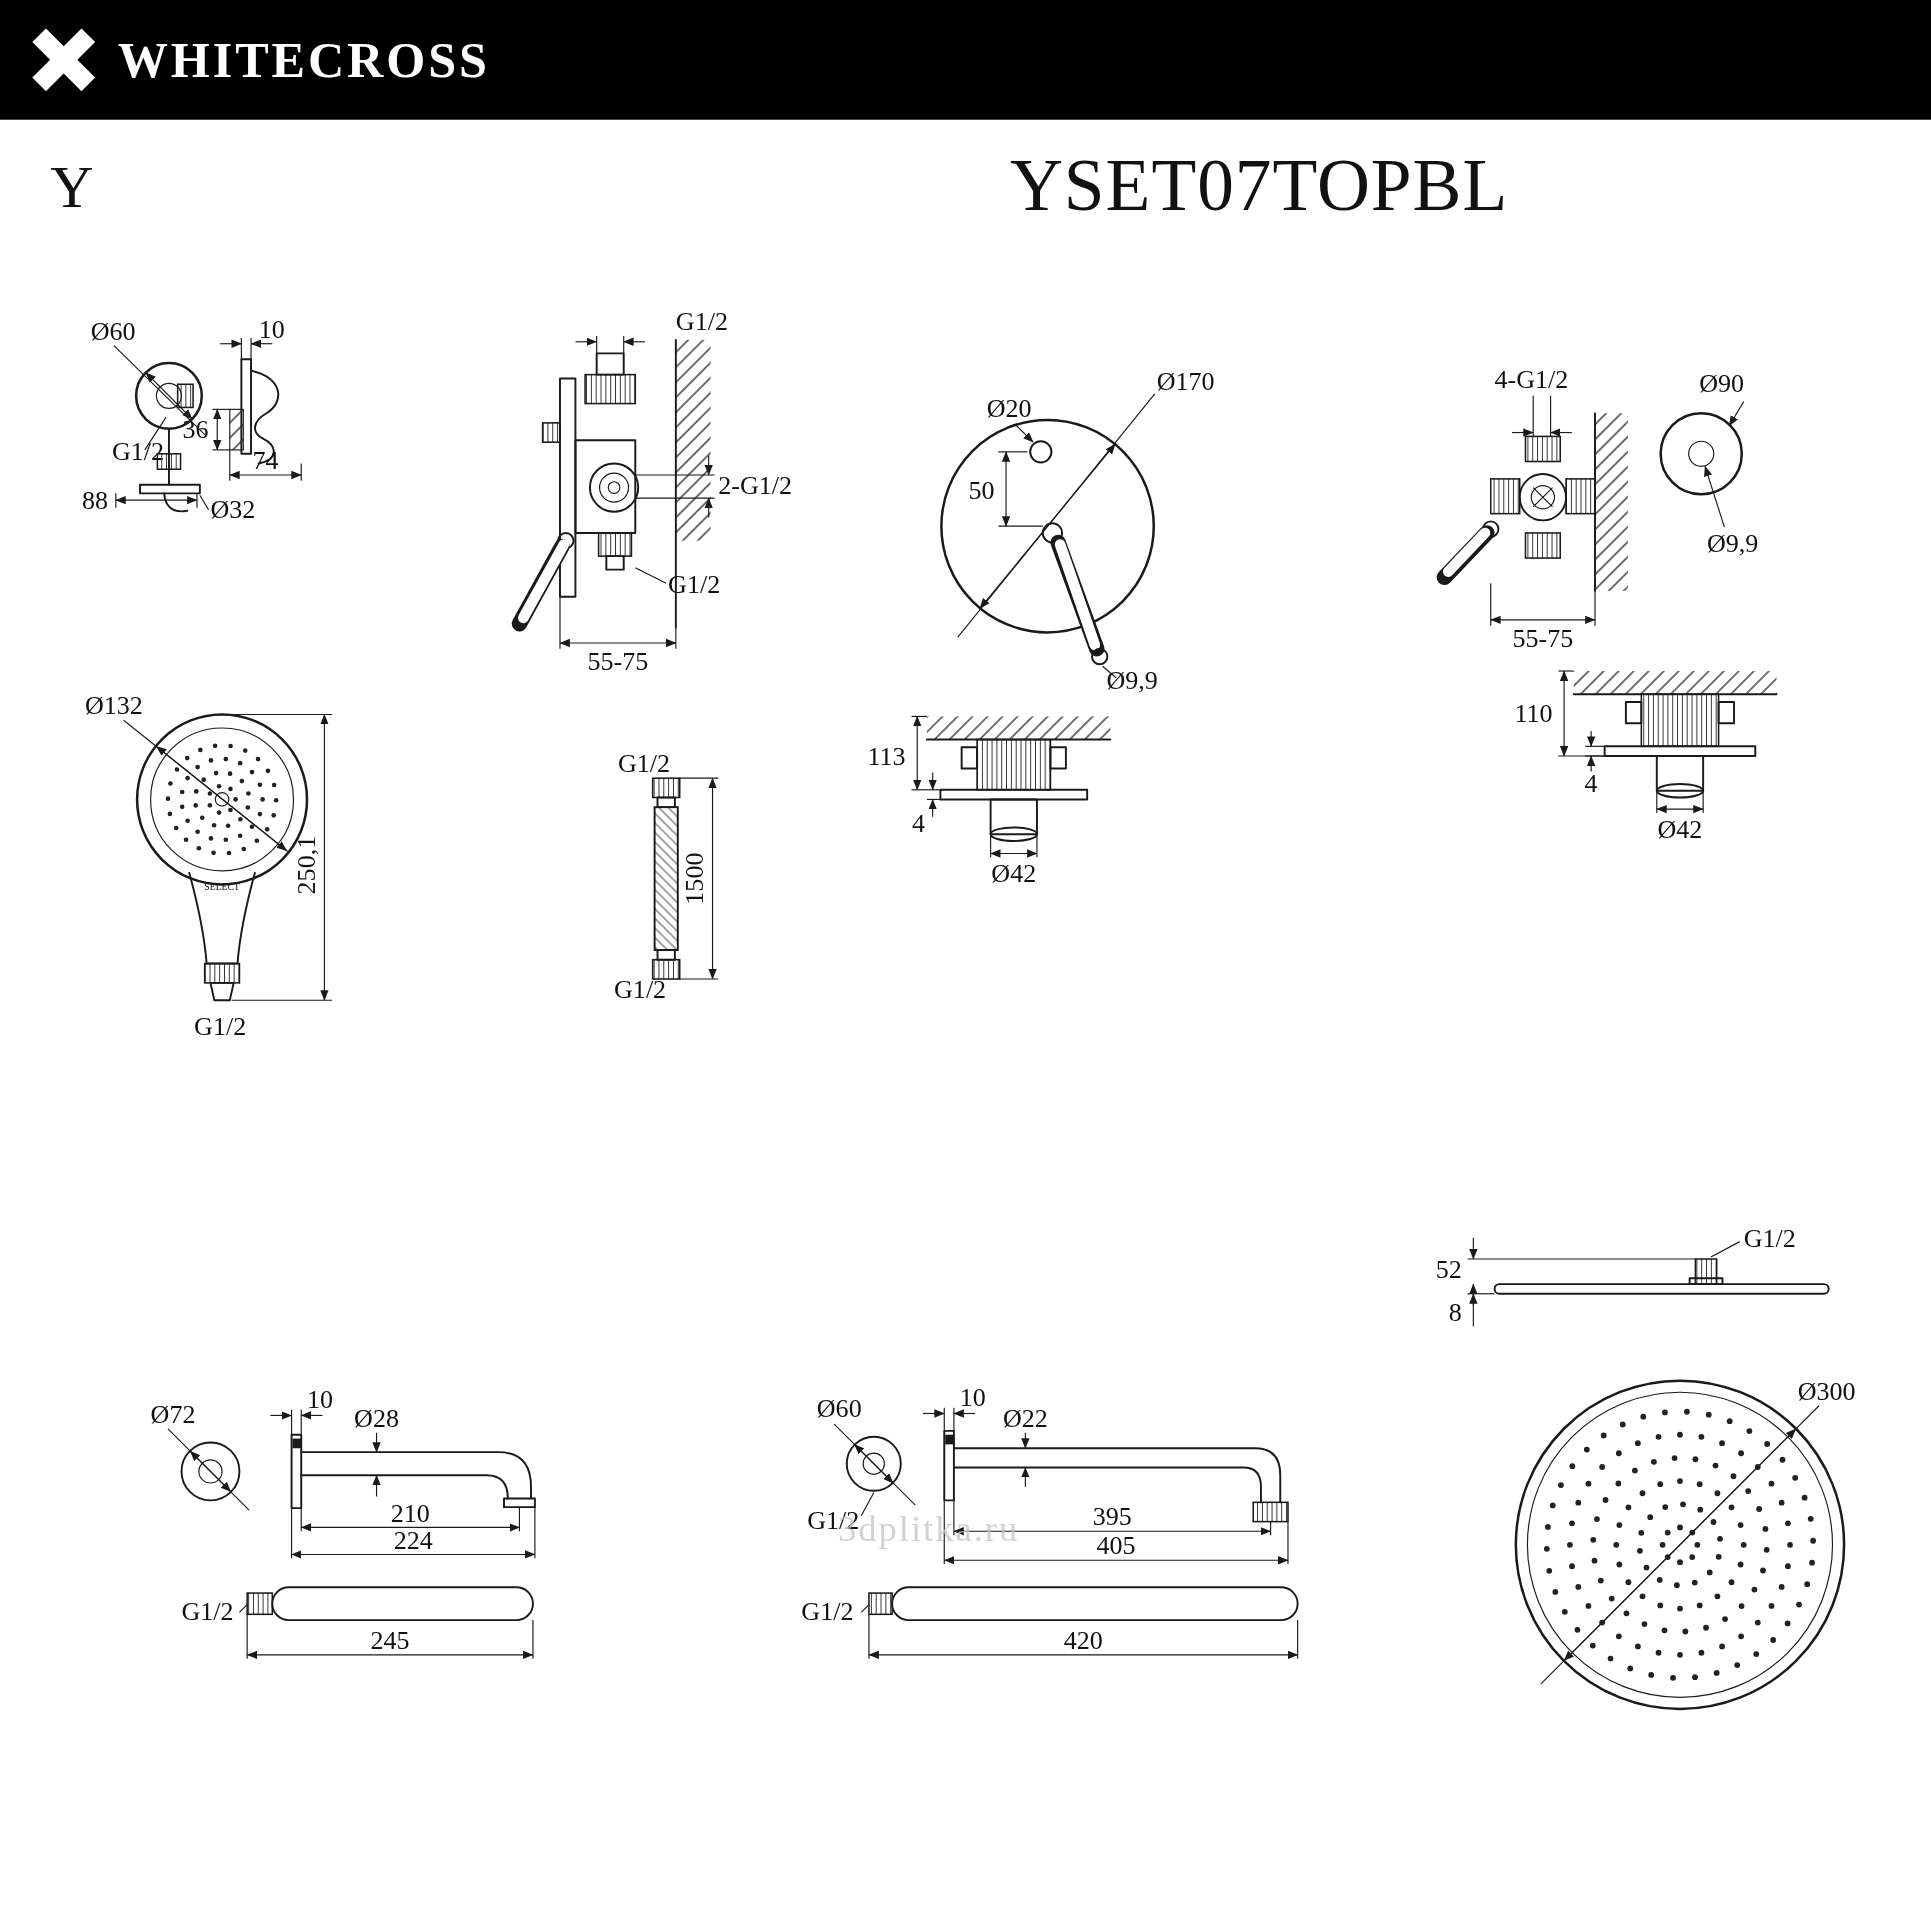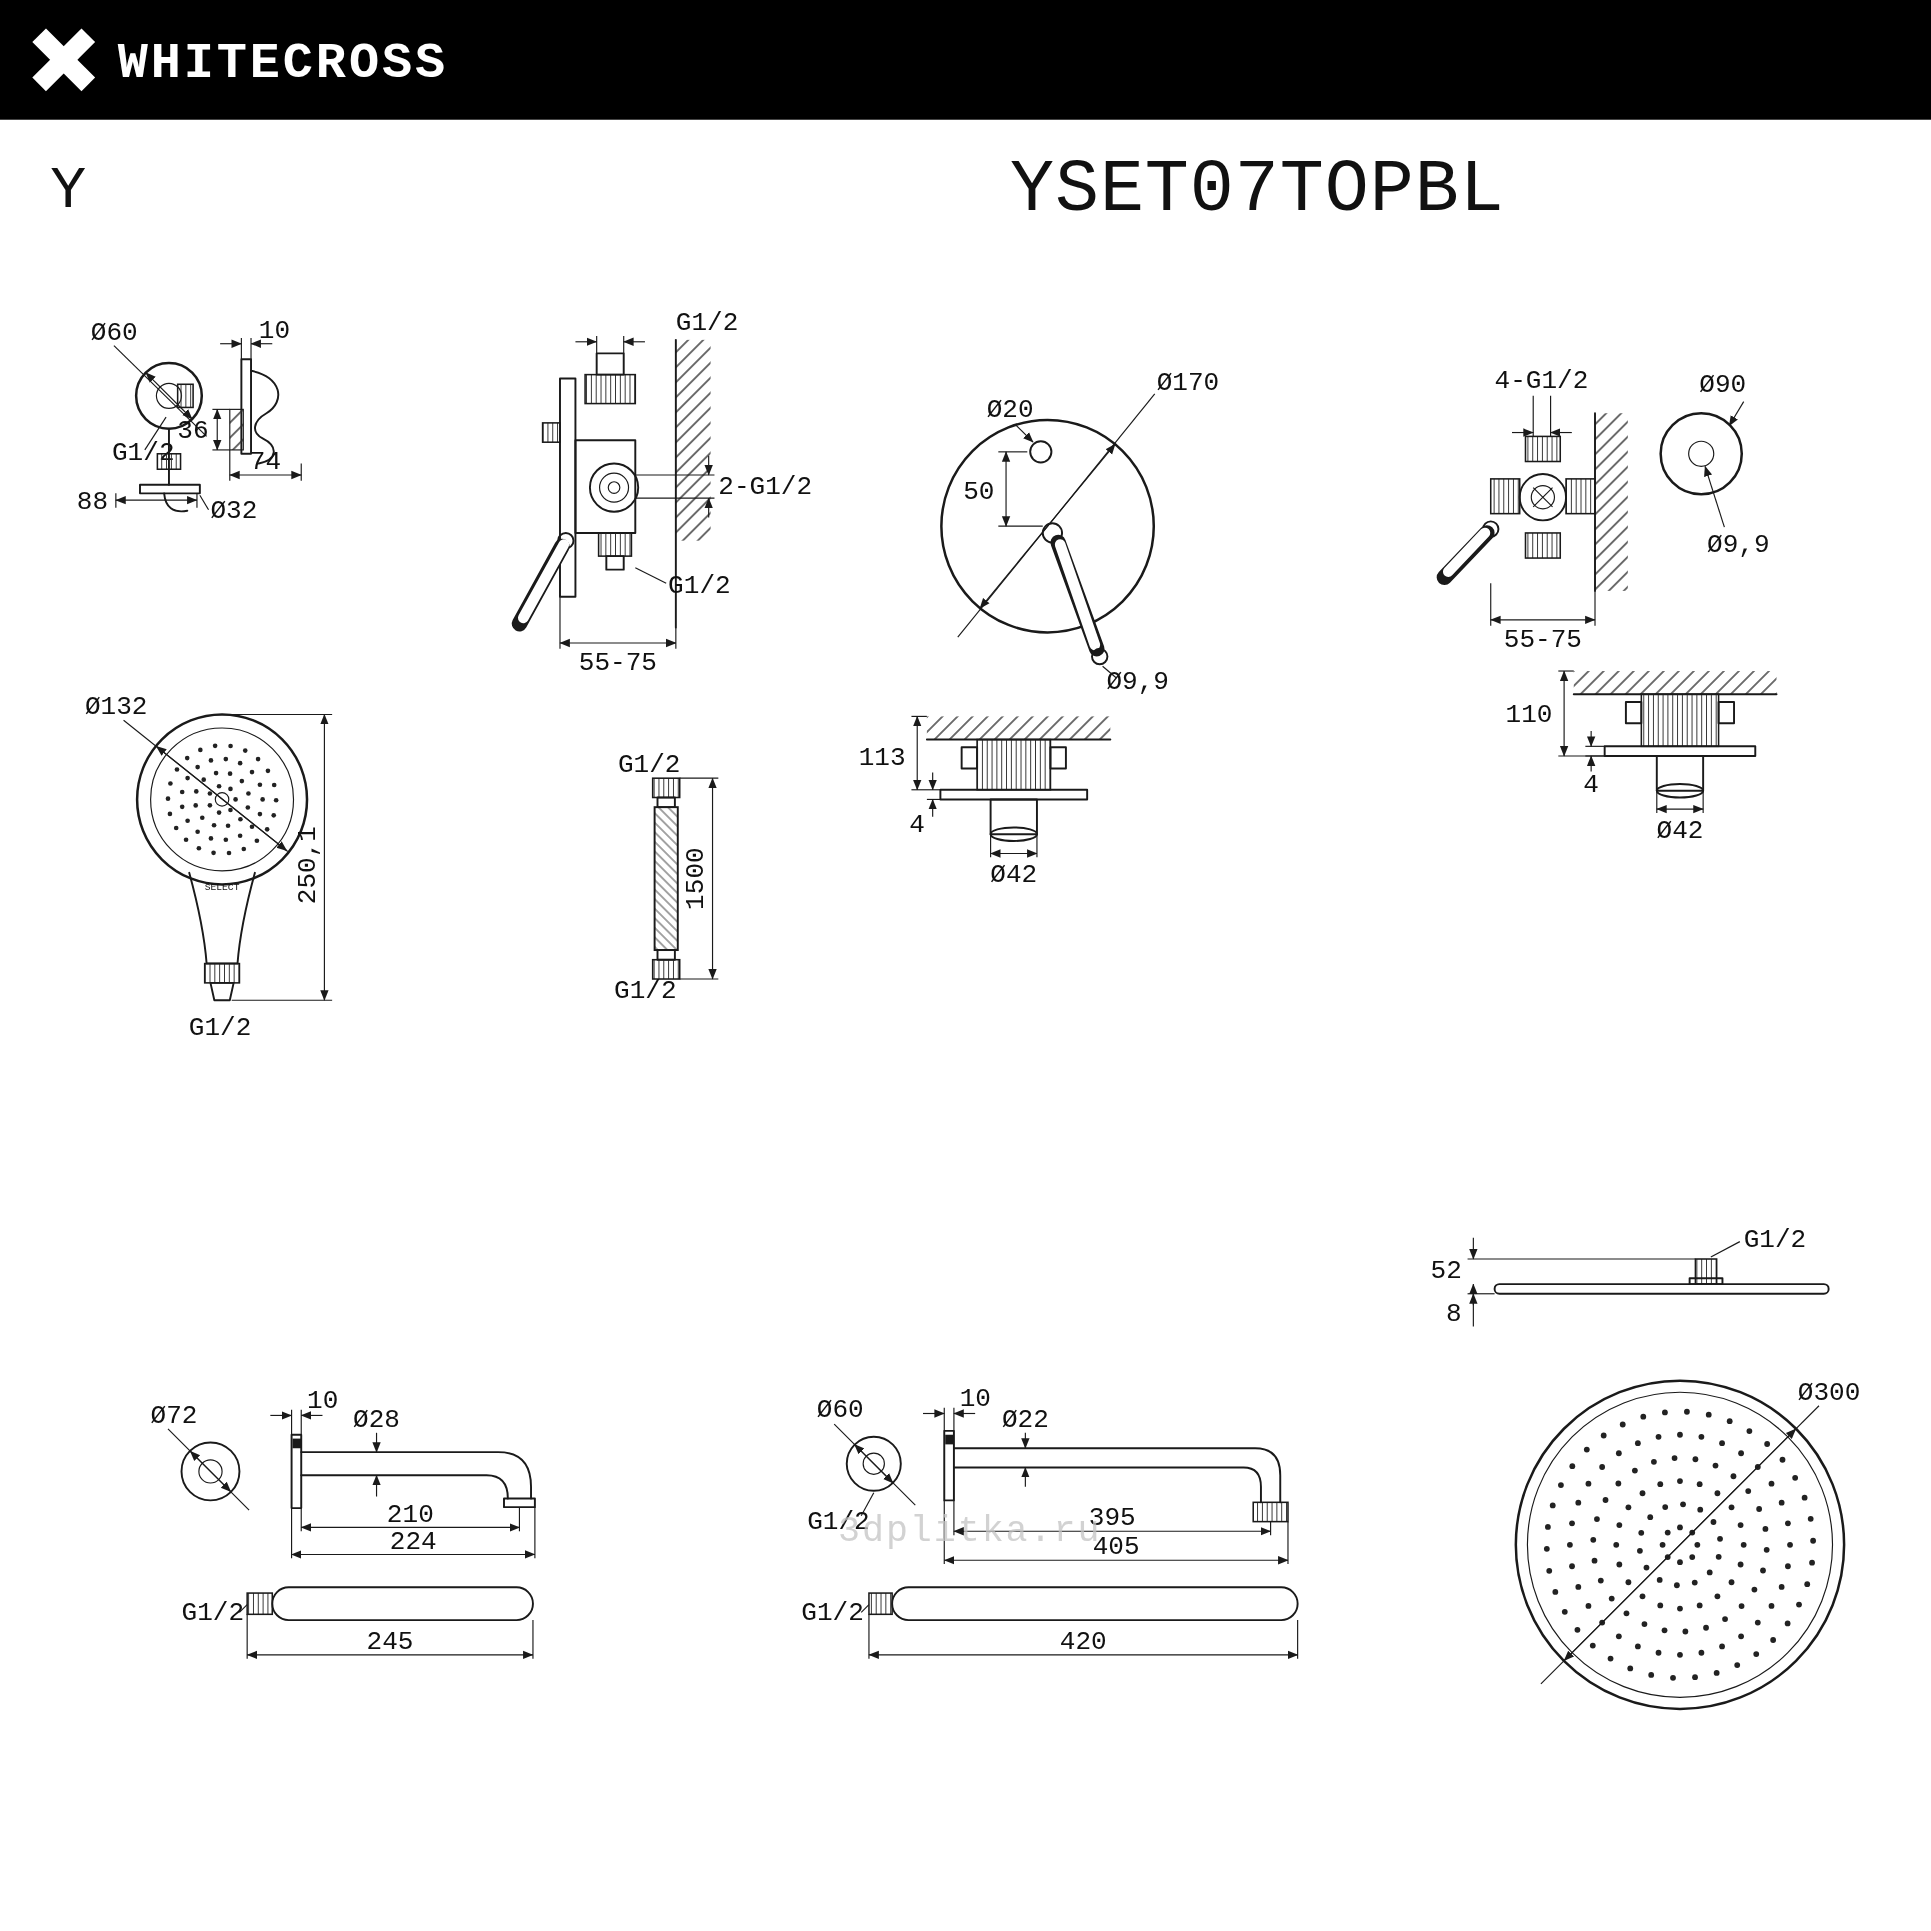--- a/index.html
+++ b/index.html
@@ -1,16 +1,16 @@
 <!DOCTYPE html>
 <html><head>
 <meta charset="utf-8">
 <style>
   html,body{margin:0;padding:0;background:#fff;}
-  .page{width:1931px;height:1931px;position:relative;font-family:Liberation Mono, monospace;}
+  .page{width:1931px;height:1931px;position:relative;font-family:Liberation Serif, serif;}
   svg{display:block}
   .ln{fill:none;stroke:#1a1a1a;stroke-width:2;stroke-linecap:round;stroke-linejoin:round}
   .ln25{fill:none;stroke:#1a1a1a;stroke-width:2.6}
   .thin{fill:none;stroke:#1a1a1a;stroke-width:1.2}
   .dim{fill:none;stroke:#1a1a1a;stroke-width:1.2}
   .kn{fill:url(#knurl);stroke:#1a1a1a;stroke-width:1.6}
   .ha{fill:url(#hatch);stroke:none}
   .t{font-size:27px;fill:#111}
   .tm{text-anchor:middle}
   .te{text-anchor:end}

